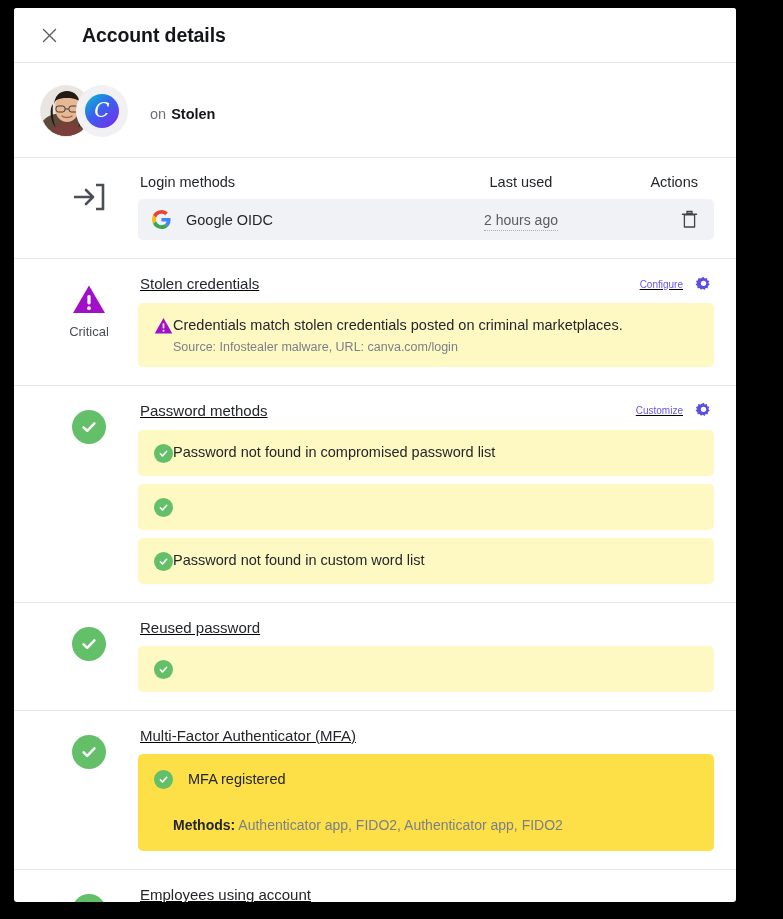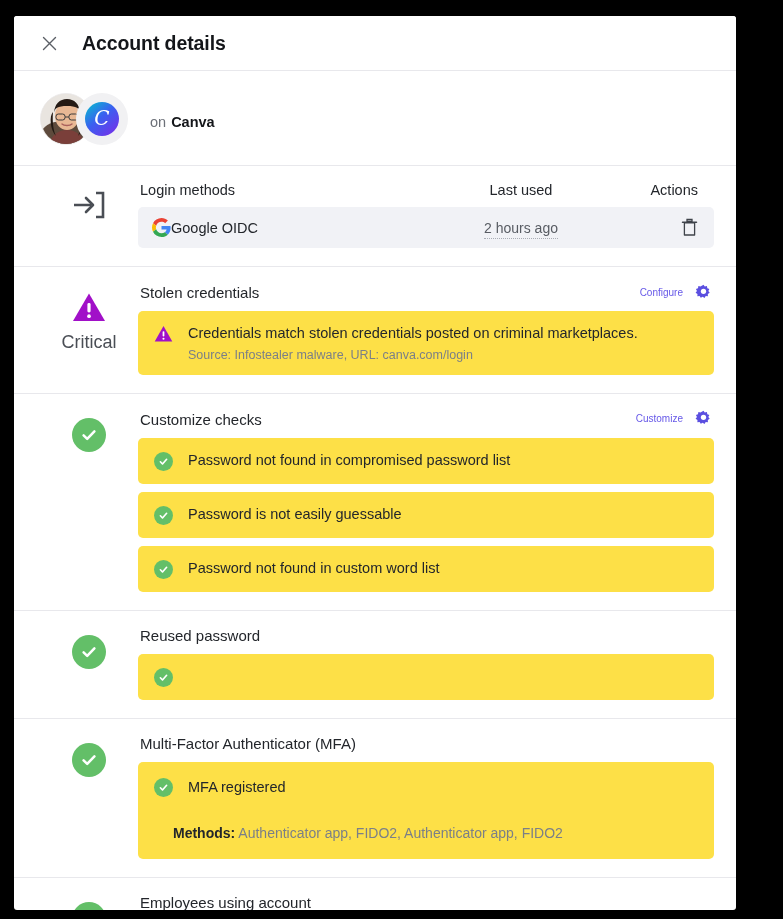--- a/index.html
+++ b/index.html
@@ -8,21 +8,21 @@
     width: 783px;
     height: 919px;
     background: #000000;
     font-family: "Liberation Sans", sans-serif;
     overflow: hidden;
   }
 
   .panel {
     position: absolute;
     left: 14px;
-    top: 16px;
+    top: 8px;
     width: 722px;
     height: 894px;
     background: #ffffff;
     border-radius: 3px;
     overflow: hidden;
   }
 
   
   .panel-header {
     height: 55px;
@@ -119,37 +119,38 @@
     flex: 0 0 auto;
     display: flex;
     flex-direction: column;
     align-items: center;
     padding-top: 8px;
   }
   .section-body { flex: 1 1 auto; min-width: 0; }
 
   .status-label {
     margin-top: 8px;
-    font-size: 18px;
+    font-size: 13px;
     color: #4a4e55;
   }
 
   .icon-check {
     width: 34px; height: 34px;
     border-radius: 50%;
     background: #63bf68;
     display: flex; align-items: center; justify-content: center;
   }
   .icon-warn-tri { width: 36px; height: 33px; }
 
   .section-head {
     display: flex;
-    align-items: flex-end;
+    align-items: flex-start;
     justify-content: space-between;
     padding: 0 2px 10px 2px;
+    text-decoration: underline;
   }
   .section-title {
     font-size: 15px;
     color: #23262b;
   }
   .head-actions {
     display: flex;
     align-items: center;
     gap: 11px;
   }
@@ -177,21 +178,21 @@
   .col-lastused { width: 170px; text-align: center; flex: 0 0 auto; }
   .col-actions { width: 92px; text-align: right; flex: 0 0 auto; }
 
   .table-row {
     display: flex;
     align-items: center;
     background: #f1f2f6;
     border-radius: 5px;
     padding: 11px 16px 11px 14px;
   }
-  .method-cell { flex: 1 1 auto; display: flex; align-items: center; }
+  .method-cell { flex: 1 1 auto; display: flex; align-items: center; gap: 15px; }
   .method-name { font-size: 14.5px; color: #23262b; }
   .lastused-cell {
     width: 170px; flex: 0 0 auto;
     text-align: center;
     font-size: 14px;
     color: #585c63;
   }
   .lastused-cell span {
     border-bottom: 1px dotted #a9adb5;
     padding-bottom: 2px;
@@ -199,26 +200,25 @@
   }
   .actions-cell {
     width: 92px; flex: 0 0 auto;
     display: flex; justify-content: flex-end;
     color: #3f434a;
     cursor: pointer;
   }
 
   
   .tile {
-    background: #fde047;
+    background: #fef9c3;
     border-radius: 5px;
     padding: 13px 16px 13px 16px;
     display: flex;
     align-items: flex-start;
-    gap: 15px;
   }
   .tile + .tile { margin-top: 8px; }
   .tile-icon { flex: 0 0 auto; padding-top: 1px; }
   .tile-text { flex: 1 1 auto; min-width: 0; }
   .tile-main {
     font-size: 14.5px;
     color: #23262b;
     line-height: 1.35;
   }
   .tile-sub {
@@ -286,21 +286,21 @@
           <path d="M24 23h4" stroke="#3a3a3a" stroke-width="1"></path>
           <path d="M21 30c2 2 8 2 10 0" stroke="#a9615c" stroke-width="1.4" fill="none" stroke-linecap="round"></path>
         </svg>
       </div>
       <div class="app-badge">
         <div class="canva-mark">C</div>
       </div>
     </div>
     <div class="identity-text">
       <div class="identity-sub">
-        <span class="on-word">on</span><span class="app-name">Canva</span>
+        <span class="on-word">on</span><span class="app-name">Stolen</span>
       </div>
     </div>
   </div>
 
   <div class="section">
     <div class="section-status">
       <svg class="icon-login" width="34" height="30" viewBox="0 0 34 30">
         <path d="M2 15h17" stroke="#4a4e55" stroke-width="2.6" stroke-linecap="butt"></path>
         <path d="M14 8l7 7-7 7" stroke="#4a4e55" stroke-width="2.6" fill="none" stroke-linecap="round" stroke-linejoin="round"></path>
         <path d="M24 3h7v24h-7" stroke="#4a4e55" stroke-width="2.6" fill="none" stroke-linejoin="miter"></path>
@@ -377,21 +377,21 @@
   <div class="section">
     <div class="section-status">
       <div class="icon-check">
         <svg width="18" height="18" viewBox="0 0 18 18">
           <path d="M3.6 9.4 L7.2 12.9 L14.4 5.4" stroke="#ffffff" stroke-width="2.5" fill="none" stroke-linecap="round" stroke-linejoin="round"></path>
         </svg>
       </div>
     </div>
     <div class="section-body">
       <div class="section-head">
-        <div class="section-title">Customize checks</div>
+        <div class="section-title">Password methods</div>
         <div class="head-actions">
           <div class="action-link">Customize</div>
           <div class="gear-btn">
             <svg width="17" height="17" viewBox="0 0 20 20">
               <path fill="#5b4fe0" d="M10 0.8l1.5 2.1 2.5-.6.5 2.6 2.4 1-1.2 2.3 1.6 2.1-2.2 1.5.1 2.6-2.6-.2-1.4 2.2L9 14.9l-2.2 1.4-1.4-2.2-2.6.2.1-2.6L.7 10.3l1.6-2.1L1.1 5.9l2.4-1 .5-2.6 2.5.6z"></path>
               <circle cx="10" cy="8.6" r="3.1" fill="#ffffff"></circle>
             </svg>
           </div>
         </div>
       </div>
@@ -410,23 +410,20 @@
       </div>
 
       <div class="tile check-row">
         <div class="tile-icon">
           <div class="icon-check-sm">
             <svg width="11" height="11" viewBox="0 0 12 12">
               <path d="M2.6 6.3 L4.9 8.7 L9.4 3.6" stroke="#ffffff" stroke-width="1.8" fill="none" stroke-linecap="round" stroke-linejoin="round"></path>
             </svg>
           </div>
         </div>
-        <div class="tile-text">
-          <div class="tile-main">Password is not easily guessable</div>
-        </div>
       </div>
 
       <div class="tile check-row">
         <div class="tile-icon">
           <div class="icon-check-sm">
             <svg width="11" height="11" viewBox="0 0 12 12">
               <path d="M2.6 6.3 L4.9 8.7 L9.4 3.6" stroke="#ffffff" stroke-width="1.8" fill="none" stroke-linecap="round" stroke-linejoin="round"></path>
             </svg>
           </div>
         </div>

